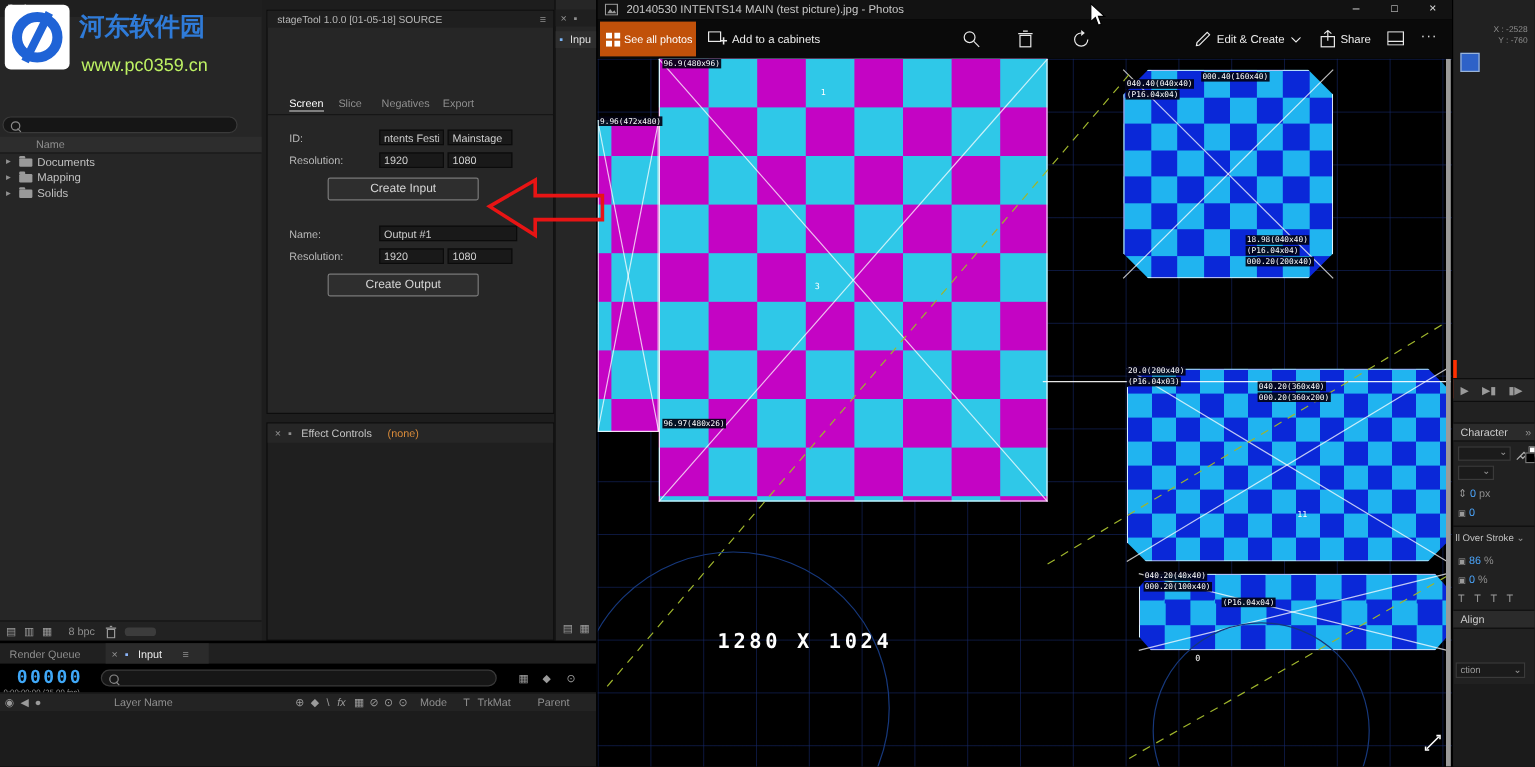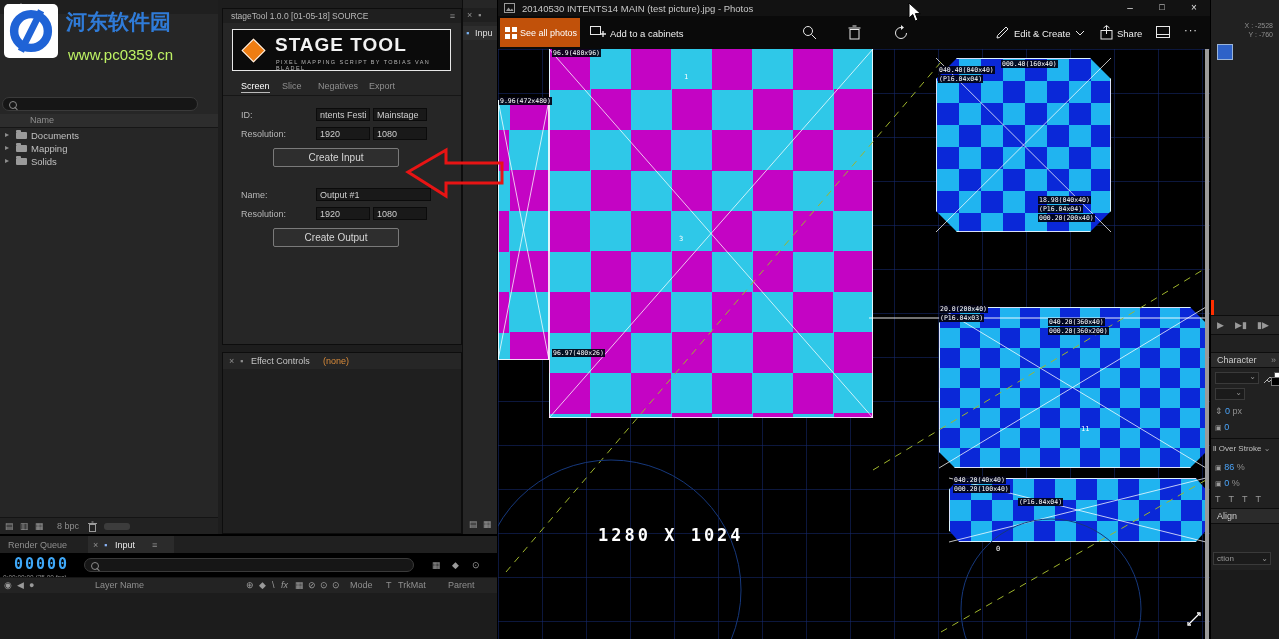--- a/index.html
+++ b/index.html
@@ -83,25 +83,20 @@
       </svg>
       <span class="abs" style="left:104px;top:5px;width:26px;height:7px;background:#3c3c3c;border-radius:3px"></span>
     </div>
   </div>
 
   <div class="abs panel" style="left:222px;top:8px;width:240px;height:337px">
     <div class="abs ptitle" style="left:0;top:0;width:238px;height:14px;line-height:14px">
       <span class="abs" style="left:8px;font-size:8.5px">stageTool 1.0.0 [01-05-18] SOURCE</span>
       <span class="abs dim" style="right:6px">≡</span>
     </div>
-    <div class="abs" style="left:9px;top:20px;width:219px;height:42px;background:#0b0b0b;border:1px solid #e8e8e8;box-sizing:border-box">
-      <span class="abs" style="left:12px;top:12px;width:15px;height:15px;transform:rotate(45deg);background:#ee7d12;border:1px solid #f5f5f5"></span>
-      <span class="abs" style="left:42px;top:4px;font-weight:bold;font-size:19px;letter-spacing:1px;color:#f2f2f2">STAGE TOOL</span>
-      <span class="abs" style="left:43px;top:29px;font-size:5.5px;letter-spacing:1.4px;color:#b5b5b5">PIXEL MAPPING SCRIPT BY TOBIAS VAN BLADEL</span>
-    </div>
     <span class="abs" style="left:18px;top:72px;color:#ffffff;border-bottom:1px solid #bbb;padding-bottom:1px">Screen</span>
     <span class="abs dim" style="left:59px;top:72px">Slice</span>
     <span class="abs dim" style="left:95px;top:72px">Negatives</span>
     <span class="abs dim" style="left:146px;top:72px">Export</span>
     <div class="abs" style="left:0;top:86px;width:238px;height:1px;background:#161616"></div>
 
     <span class="abs" style="left:18px;top:101px;color:#b8b8b8">ID:</span>
     <input class="field" style="left: 93px; top: 99px; width: 54px;" readonly="" value="ntents Festival">
     <input class="field" style="left: 150px; top: 99px; width: 54px;" readonly="" value="Mainstage">
     <span class="abs" style="left:18px;top:120px;color:#b8b8b8">Resolution:</span>

